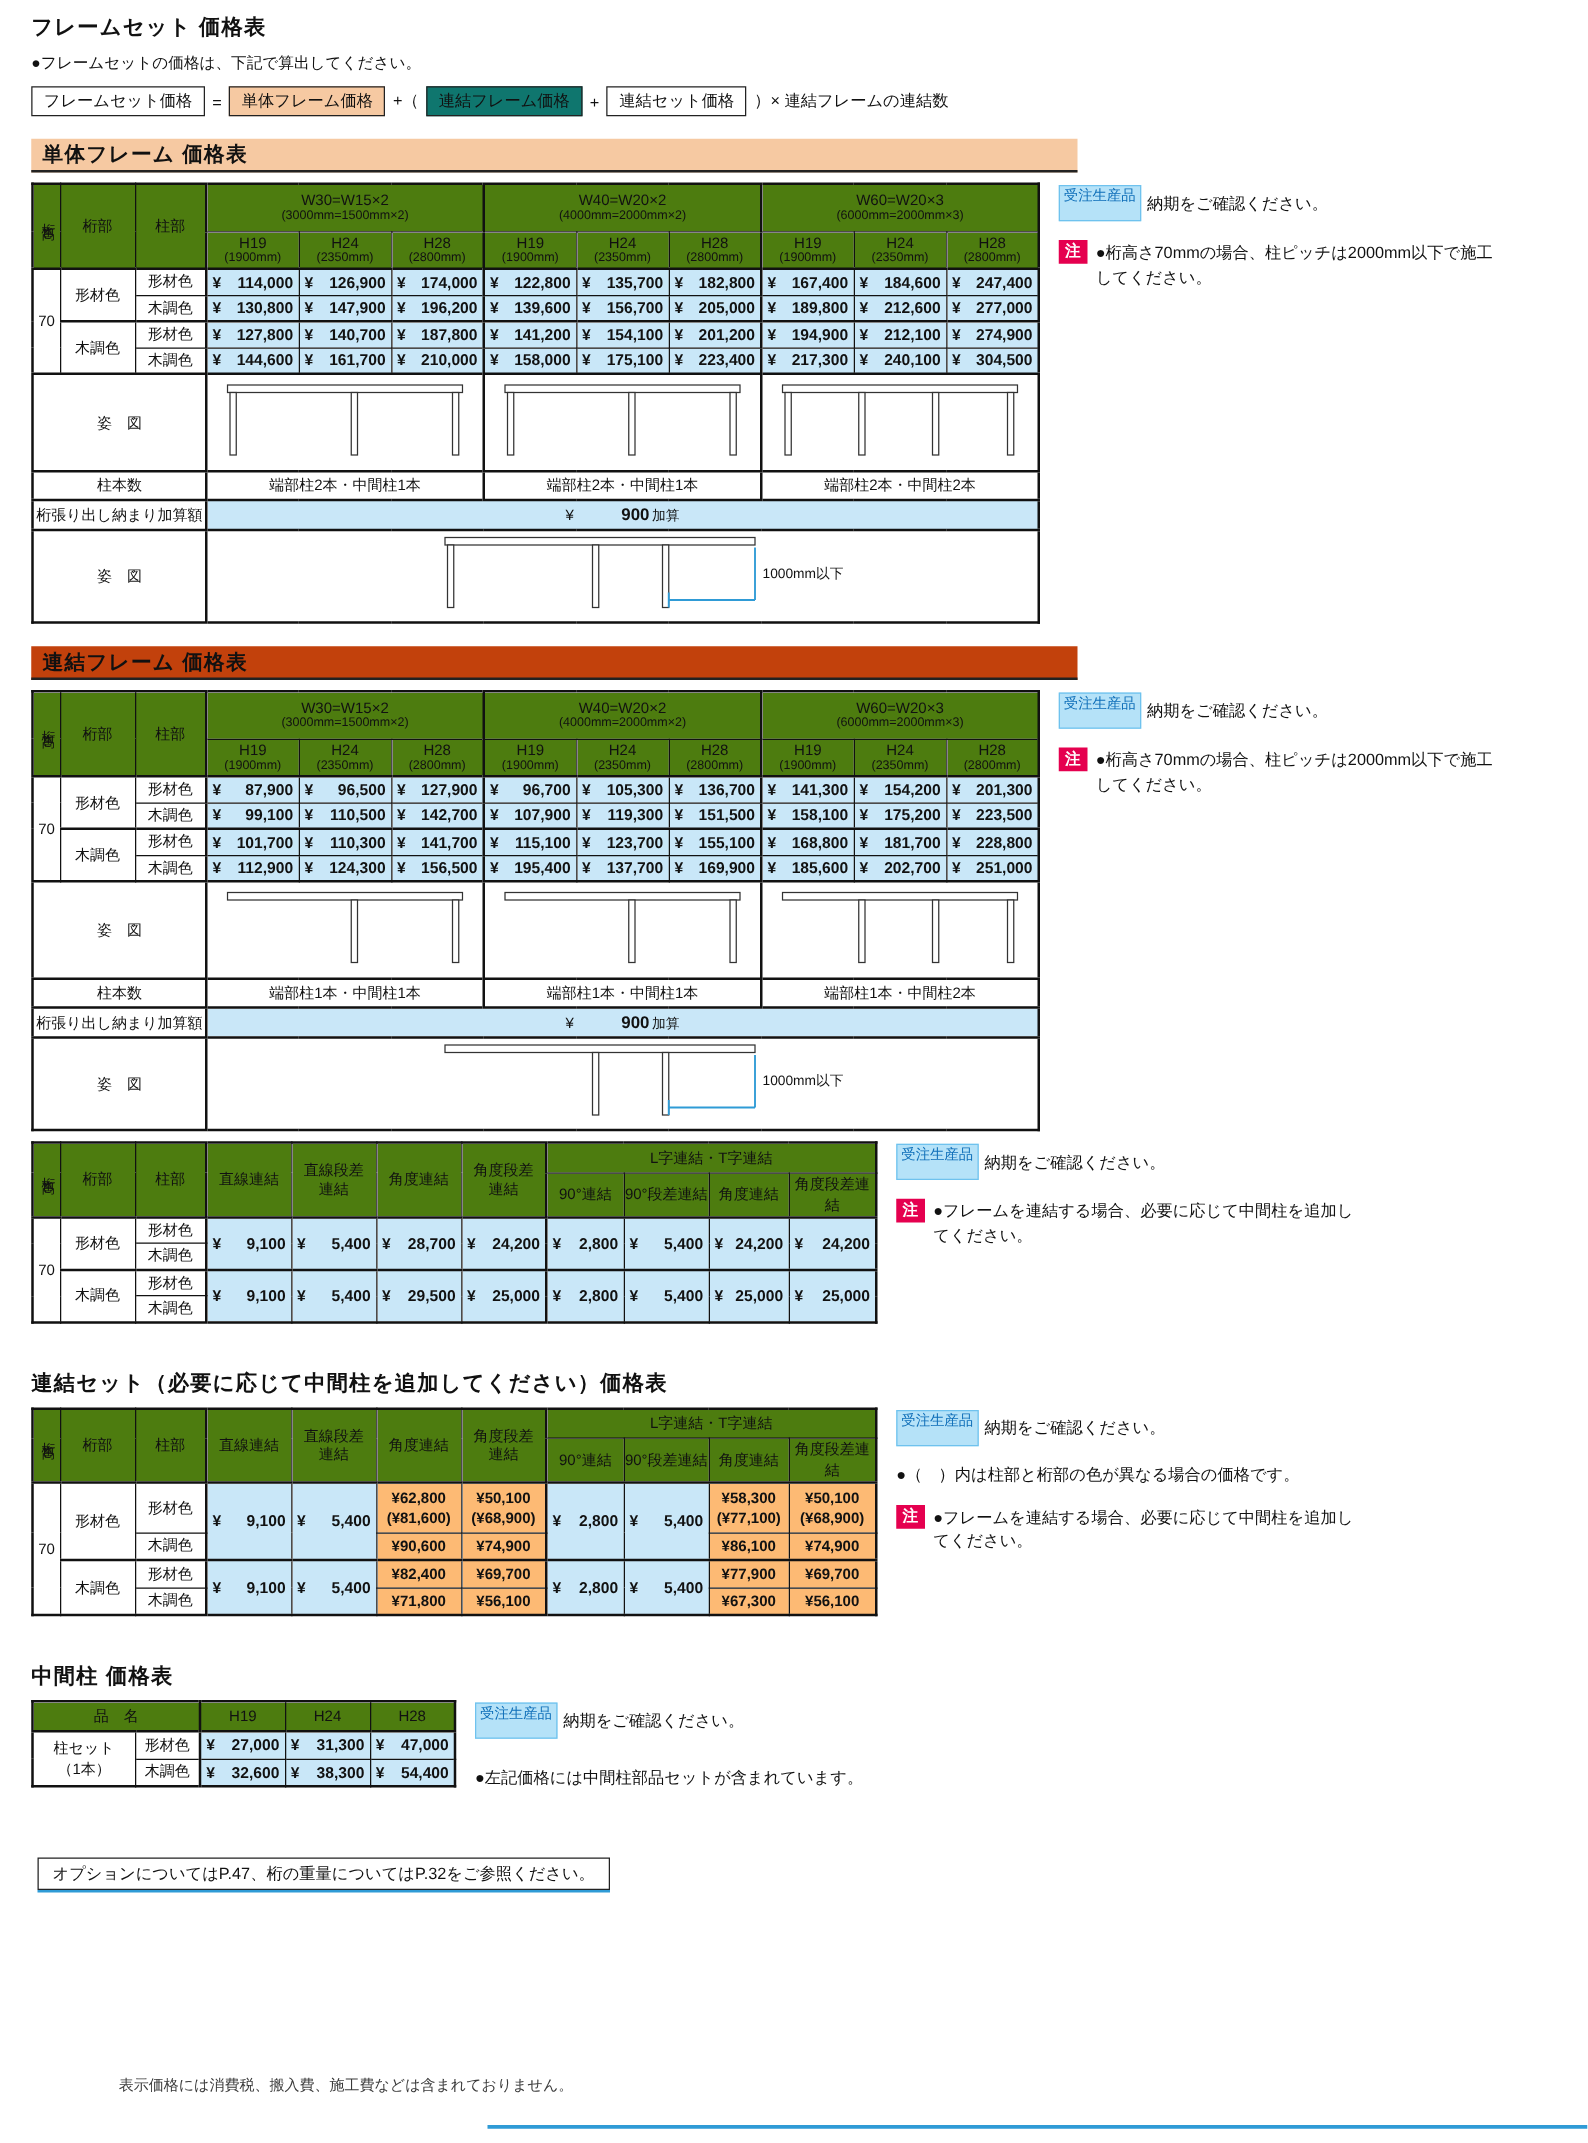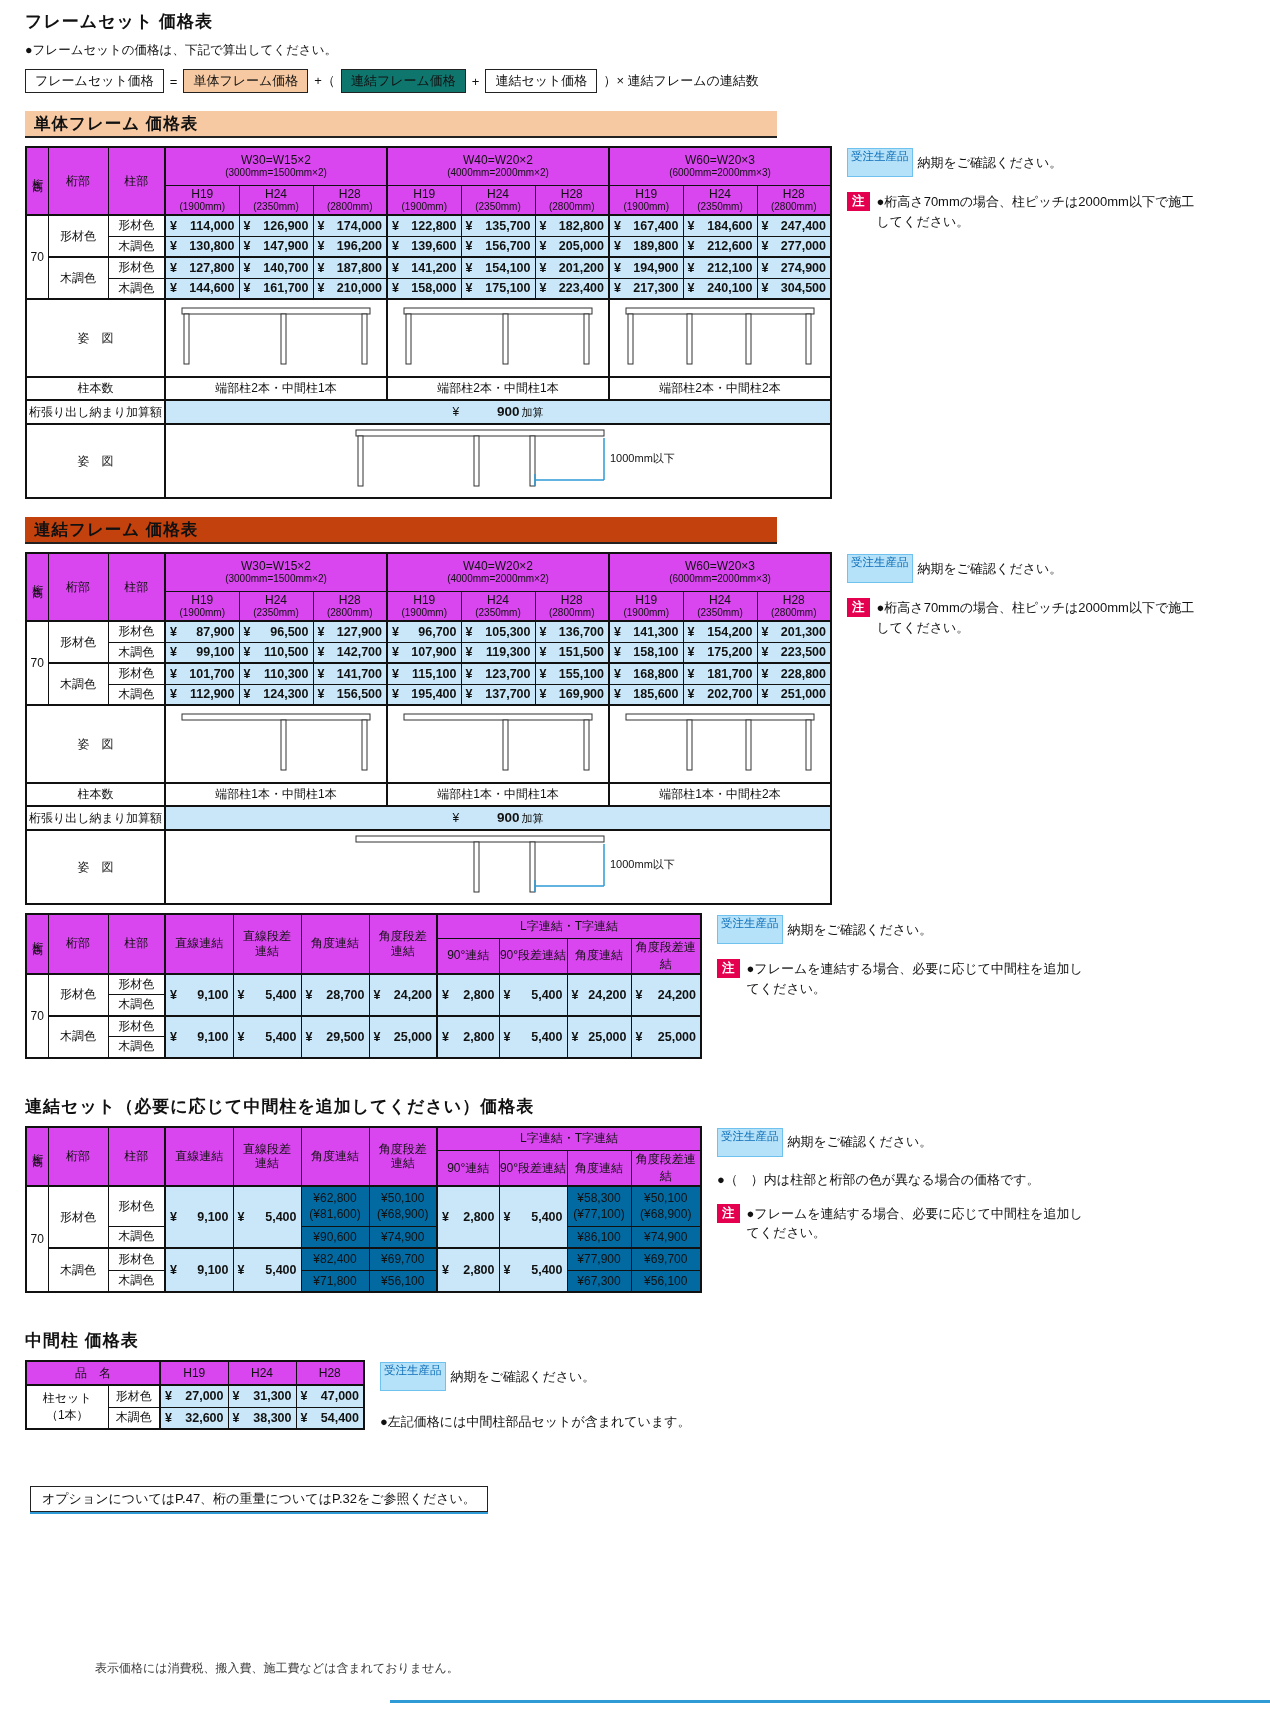--- a/index.html
+++ b/index.html
@@ -5,48 +5,48 @@
 *{box-sizing:border-box;margin:0;padding:0}
 body{width:1270px;height:1714px;position:relative;background:#fff;color:#111;
   font-family:"Liberation Sans","DejaVu Sans",sans-serif;font-size:12px}
 .page{padding:10px 0 0 25px}
 h1{font-size:17px;font-weight:bold;letter-spacing:1px}
 .intro{font-size:12.5px;margin-top:9px}
 .formula{display:flex;align-items:center;gap:6px;margin-top:10px;font-size:13px}
 .fbx{border:1px solid #222;padding:2px 9px;background:#fff;white-space:nowrap}
 .fbx.o{background:#f6c9a2}
 .fbx.b{background:#0f766e}
-.band{width:752px;height:27px;display:flex;align-items:center;padding-left:9px;
+.band{width:837px;height:27px;display:flex;align-items:center;padding-left:9px;
   border-bottom:2px solid #222;margin-top:18px;font-size:16.5px;font-weight:bold;letter-spacing:1px}
 .band.bo{background:#f6c9a2}
 .band.bb{background:#c2410c}
 .stitle{font-size:17px;font-weight:bold;letter-spacing:1px;margin-top:36px}
 .sec{display:flex;align-items:flex-start;margin-top:8px}
 .notes{margin-left:15px;width:420px;padding-top:2px}
 .nline{display:flex;align-items:center;font-size:13px}
 .nline2{display:flex;align-items:flex-start;margin-top:15px;font-size:13px}
 .bj{background:#b5e2f8;color:#0e6eb8;border:1px solid #6fc2ee;font-size:11.5px;
   padding:0 3px 12px;margin-right:5px;white-space:nowrap}
 .bn{background:#e5004f;color:#fff;font-weight:bold;font-size:12.5px;padding:2px 5px;
   margin-right:7px;line-height:1.2}
 .nw{width:322px;line-height:1.5}
 .nw2{width:348px;line-height:1.5}
 .plain-note{font-size:13px;margin-top:14px}
 table.ptab{border-collapse:collapse;table-layout:fixed;border:2px solid #111;background:#fff}
 .ptab td{border:1px solid #111;font-size:12px;text-align:center;vertical-align:middle;
   padding:0;overflow:hidden}
-.hc{background:#d946ef}
+.hc{background:#4d7c0f}
 .hl1{font-size:12px;line-height:1.2}
 .hl2{font-size:10px;line-height:1.2}
 .vt{writing-mode:vertical-rl;font-size:11px;letter-spacing:2px;display:inline-block}
 .p{background:#c9e7f8}
 .fx{display:flex;justify-content:space-between;align-items:center;padding:0 4px;
   font-weight:bold;font-size:12.5px}
 .fx i{font-style:normal}
-.p2{background:#0369a1;text-align:right;padding:1px 3px 1px 0;font-weight:normal;
+.p2{background:#fdba74;text-align:right;padding:1px 3px 1px 0;font-weight:bold;
   font-size:12.5px;line-height:1.35}
 .bl2{border-left-width:2px !important}
 tr.sep>td{border-top-width:2px}
 tr.h1 td{height:38px}
 tr.h2 td{height:30px}
 tr.dr>td{height:21px}
 tr.figrow>td{height:78px}
 tr.postrow>td{height:23px}
 tr.kasanrow>td{height:24px}
 tr.figrow2>td{height:74px}

